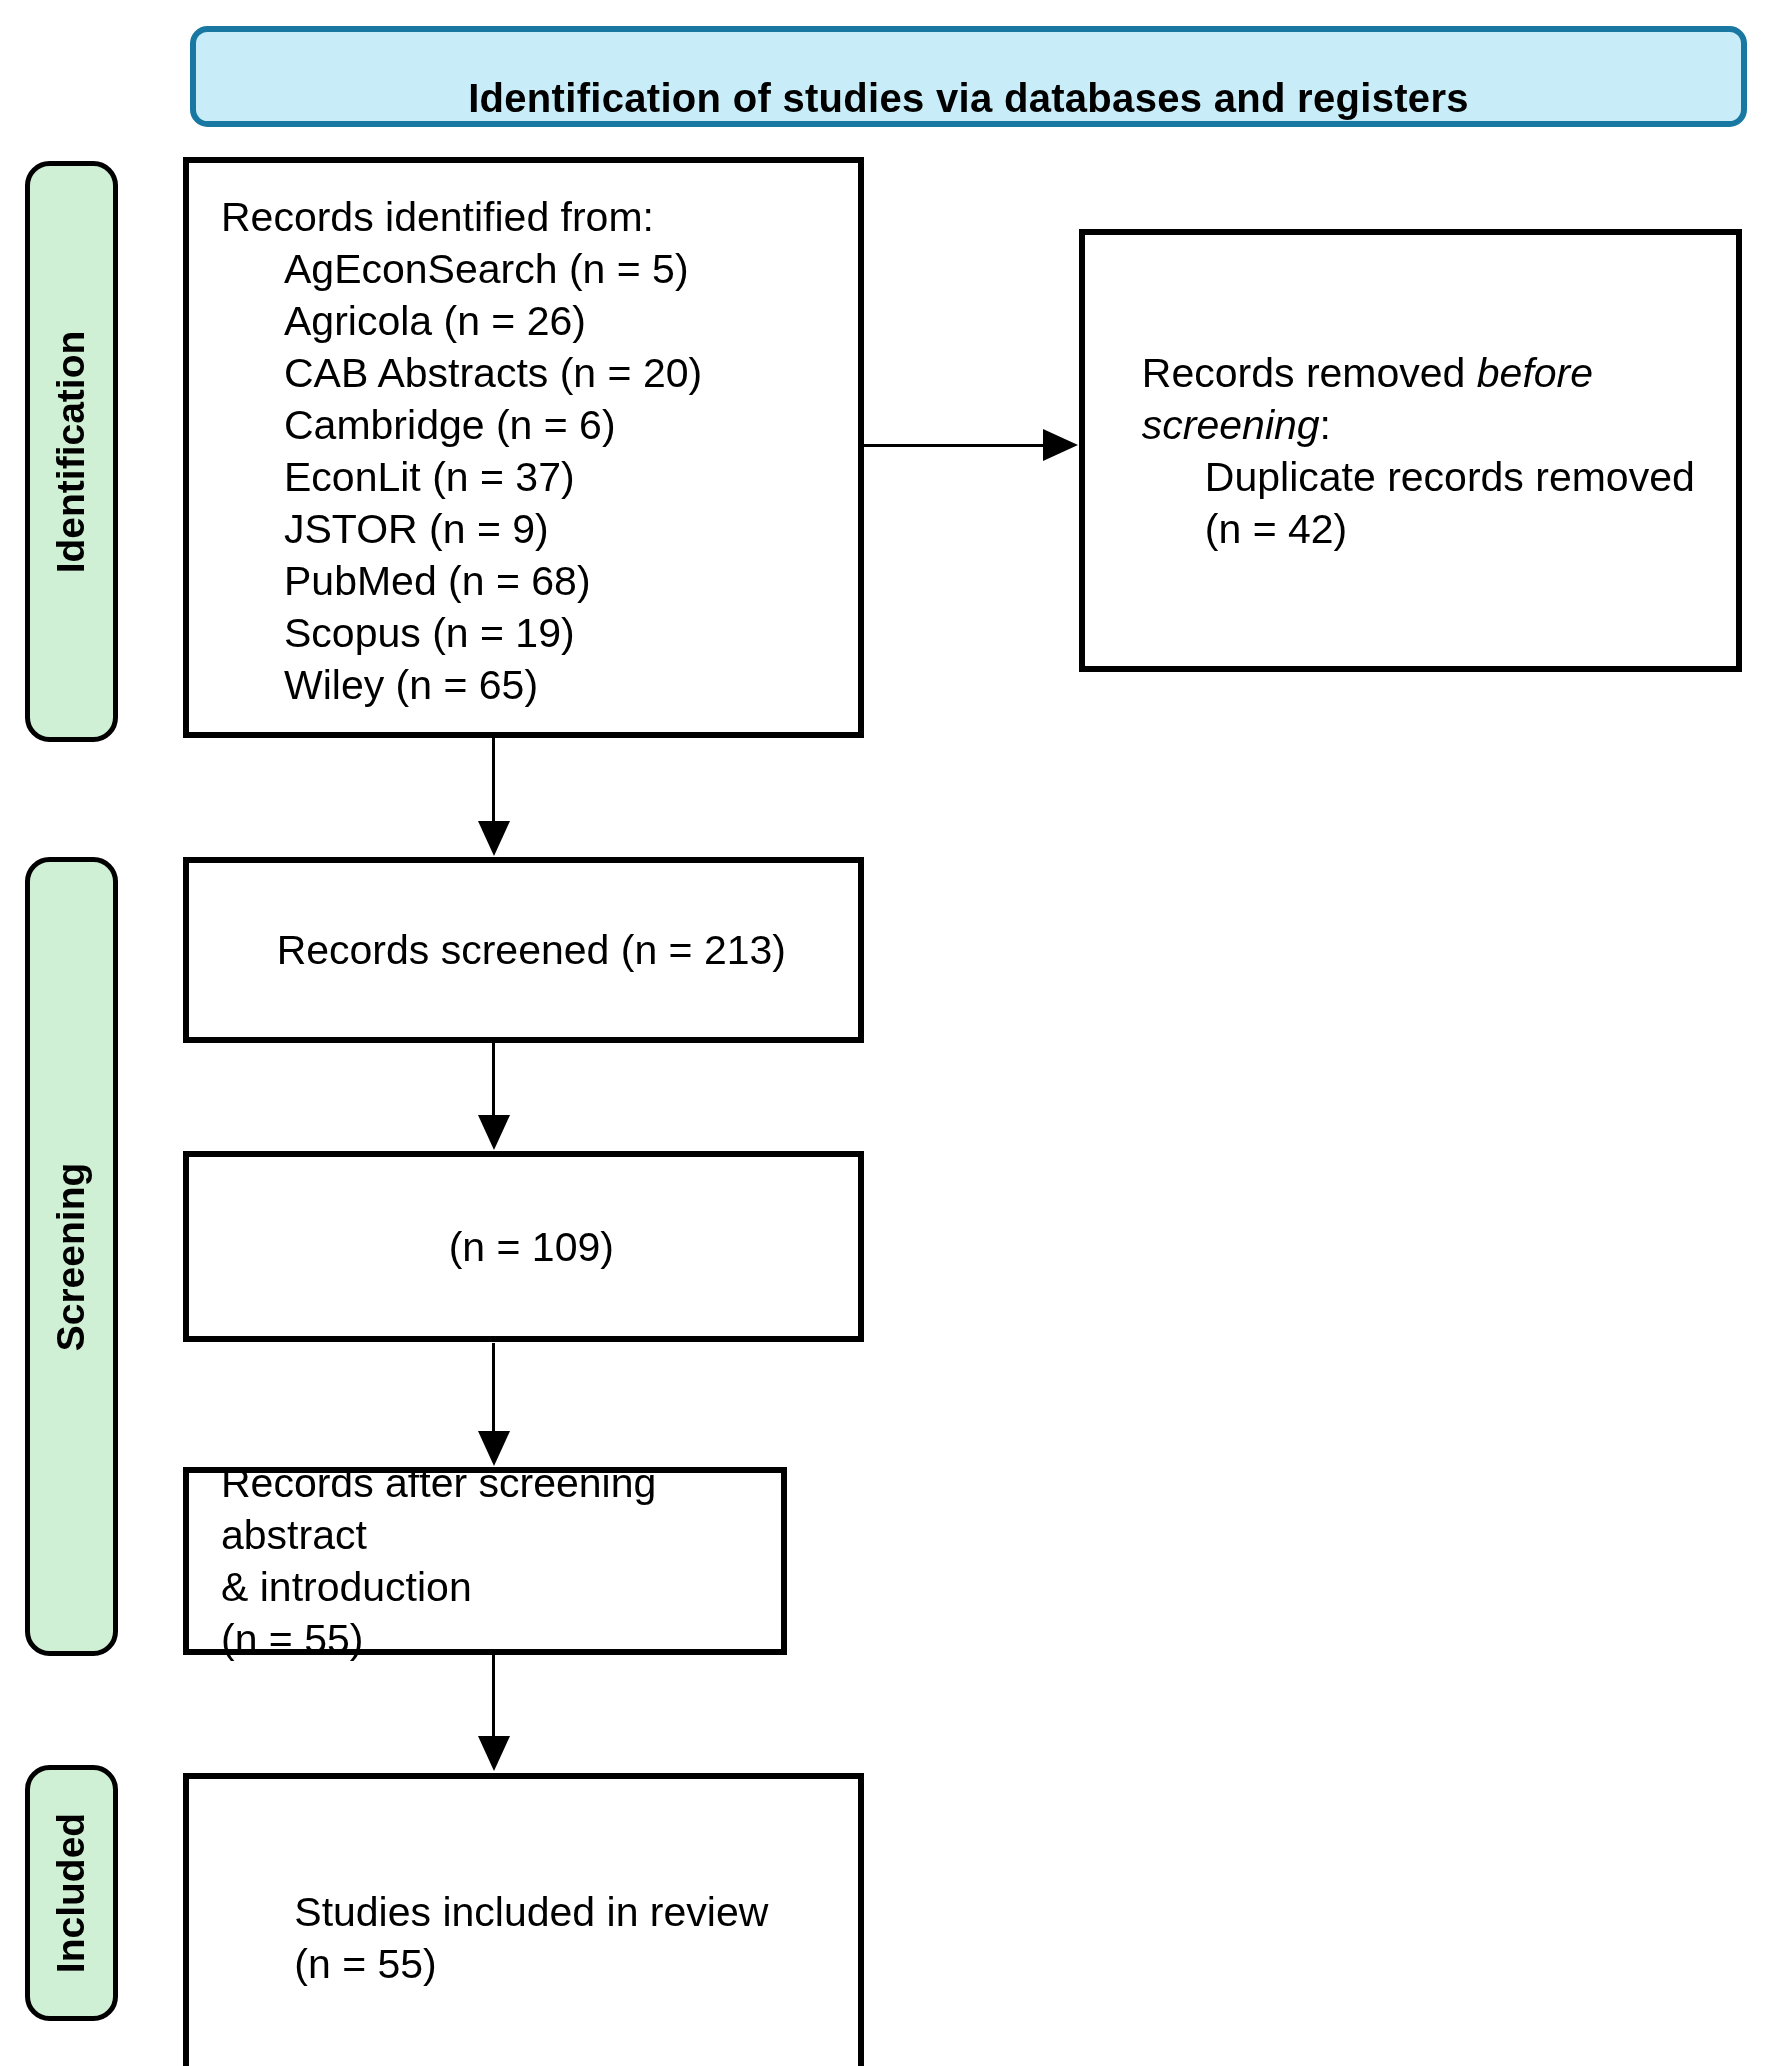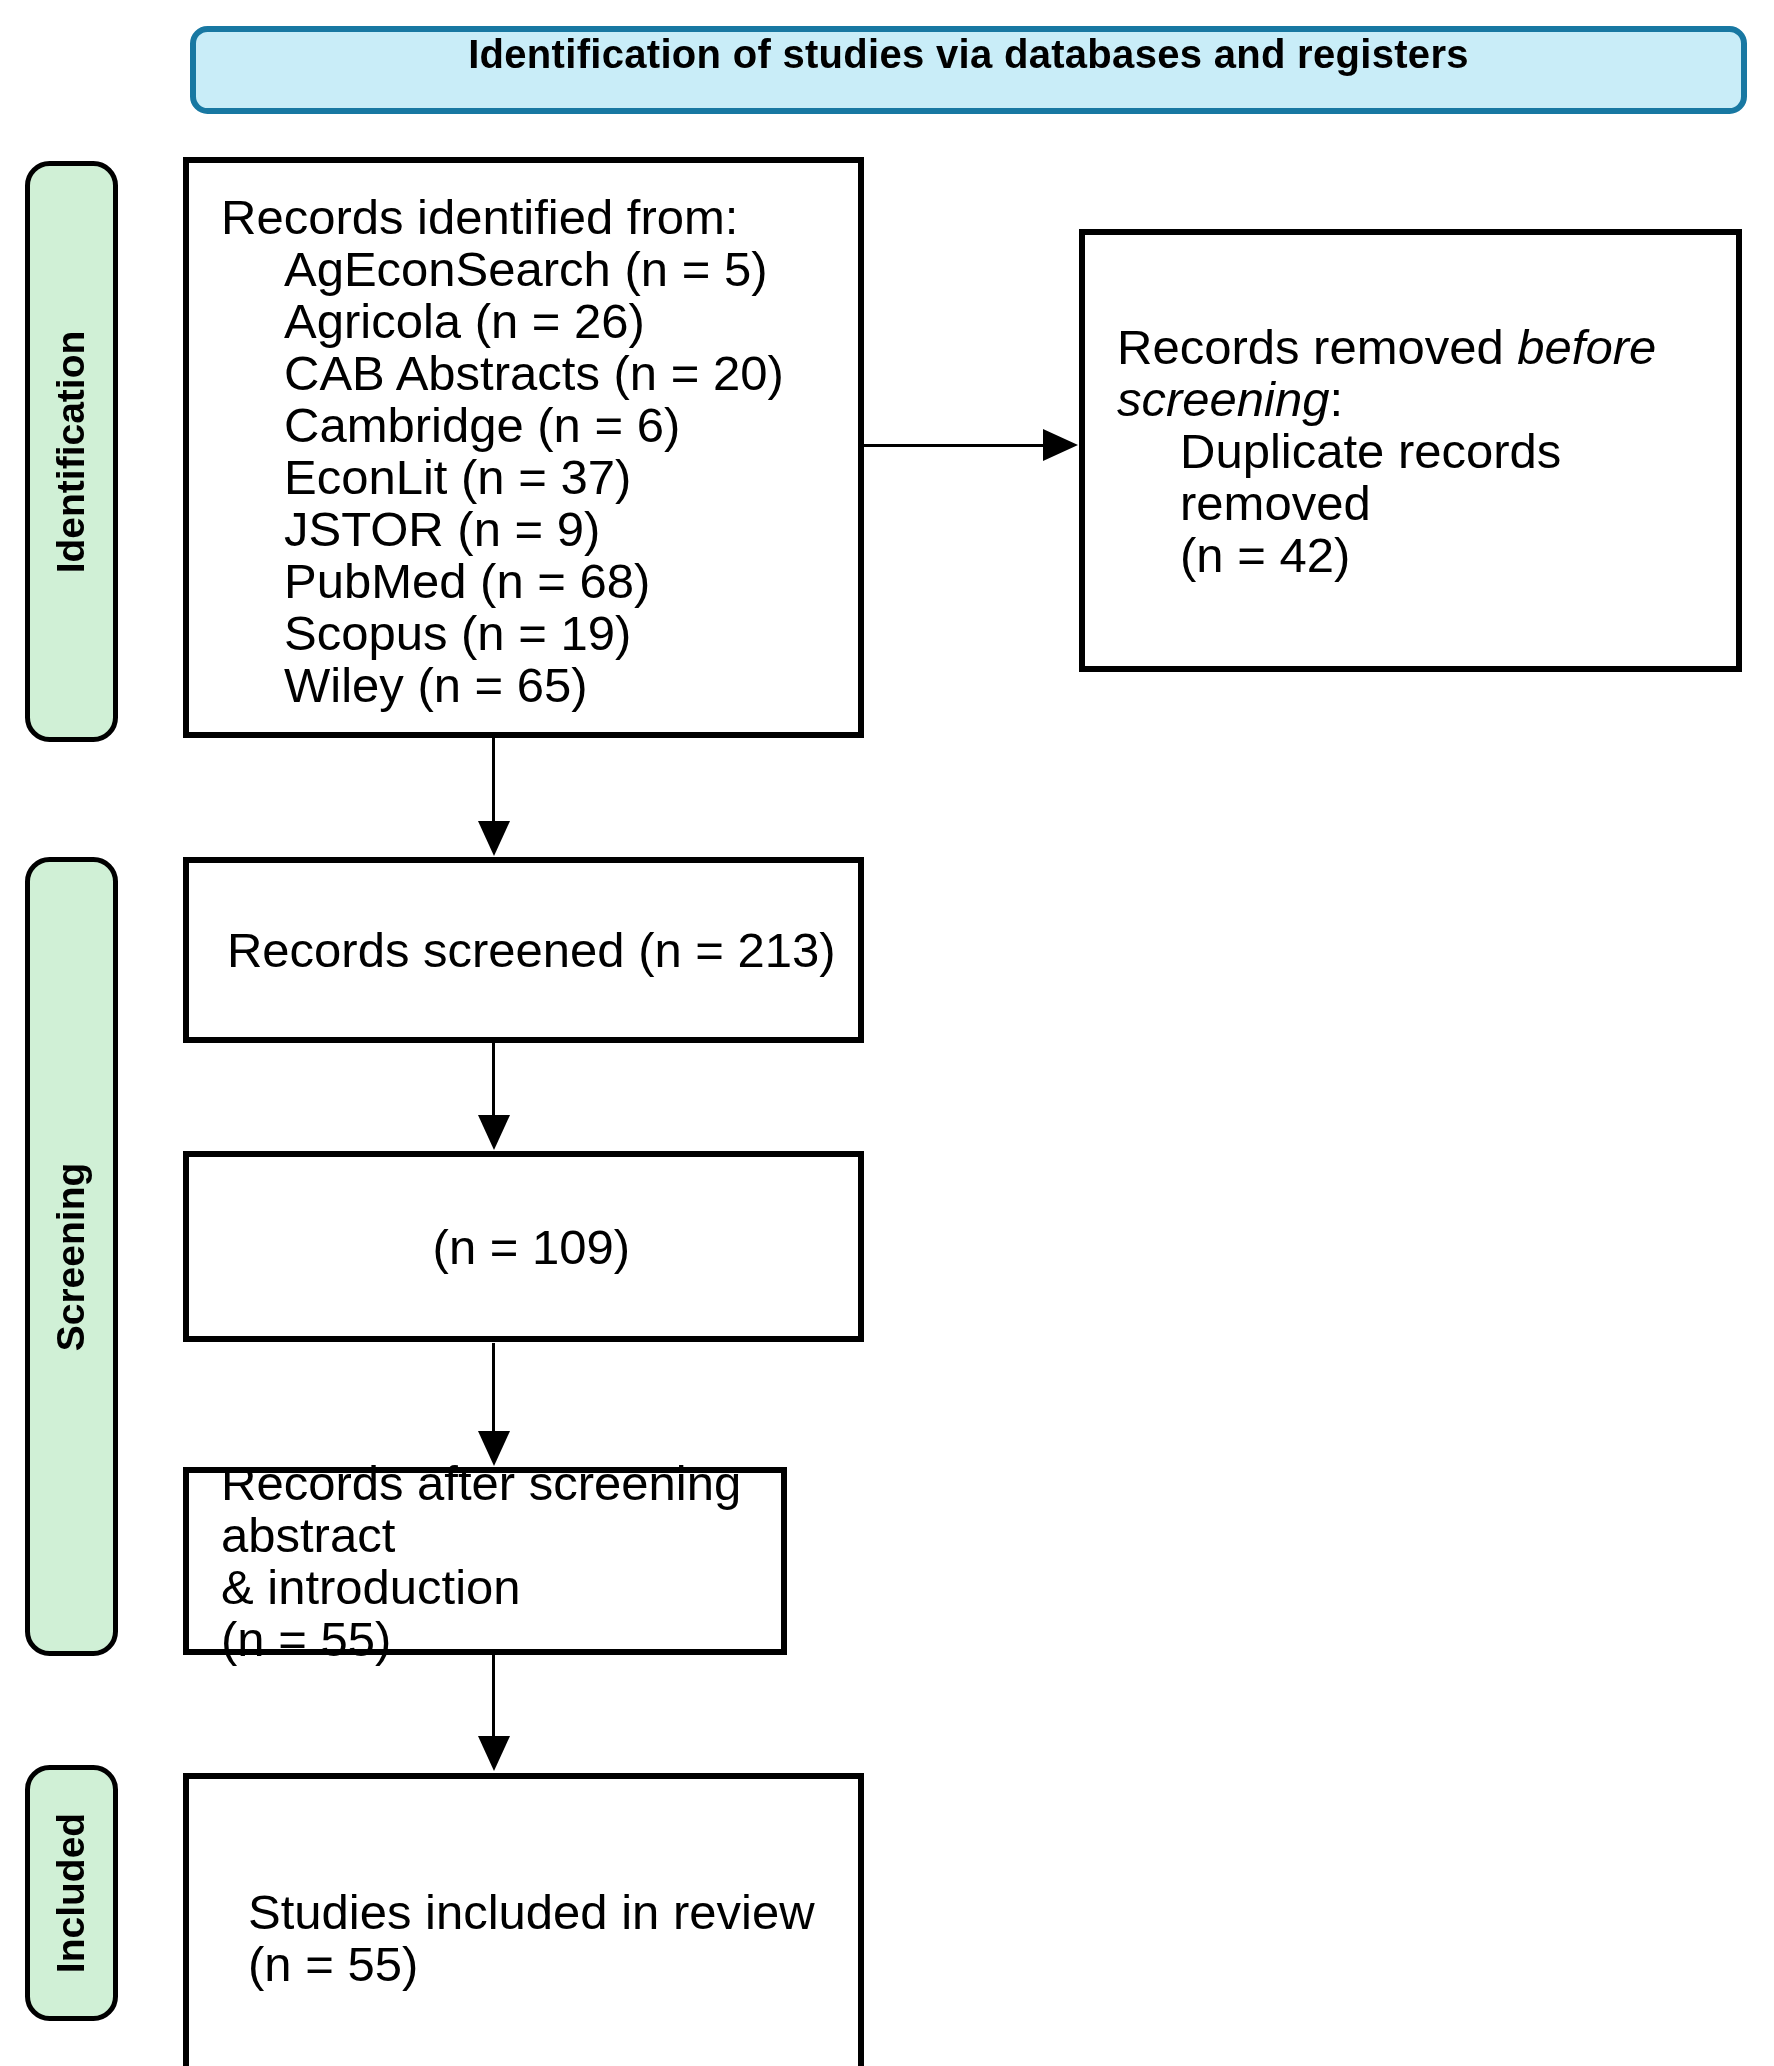--- a/index.html
+++ b/index.html
@@ -15,27 +15,27 @@
     position: relative;
     width: 1774px;
     height: 2066px;
     background: #ffffff;
     overflow: hidden;
   }
   
   .title-box {
     position: absolute;
     left: 190px; top: 26px;
-    width: 1557px; height: 88px;
+    width: 1557px; height: 101px;
     box-sizing: border-box;
     background: #c9edf8;
     border: 6px solid #1878a2;
     border-radius: 17.5px;
     display: flex;
-    align-items: flex-start;
+    align-items: flex-end;
     justify-content: center;
   }
   .title-box span {
     font-size: 40px;
     font-weight: bold;
     letter-spacing: 0.3px;
   }
   
   .stage-bar {
     position: absolute;
@@ -57,21 +57,21 @@
   #stage-identification { top: 161px;  height: 581px; }
   #stage-screening      { top: 857px; height: 799px; }
   #stage-included       { top: 1765px; height: 256px;  }
 
   
   .flow-box {
     position: absolute;
     box-sizing: border-box;
     background: #ffffff;
     border: 6.5px solid #000000;
-    font-size: 49px;
+    font-size: 41px;
     line-height: 52px;
   }
   .flow-box .inner { padding-left: 32px; padding-right: 16.4px; }
   .v-center {
     display: flex;
     flex-direction: column;
     justify-content: center;
     align-items: center;
   }
   .indent { padding-left: 63px; }

